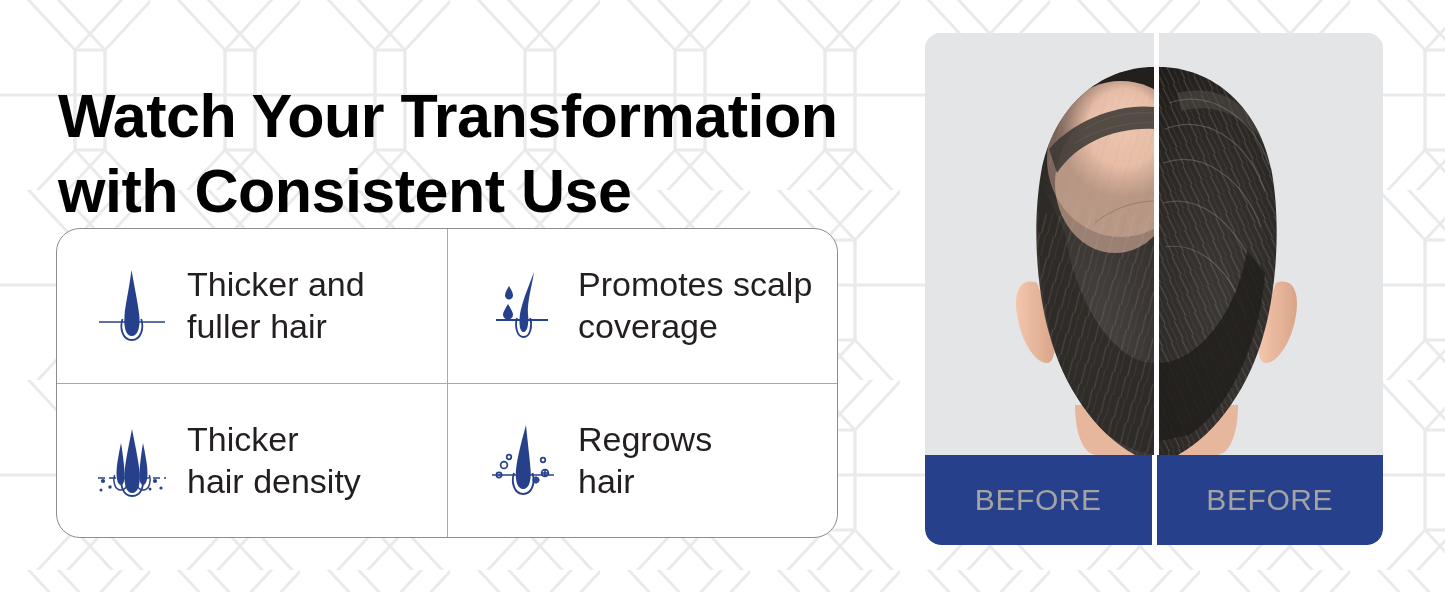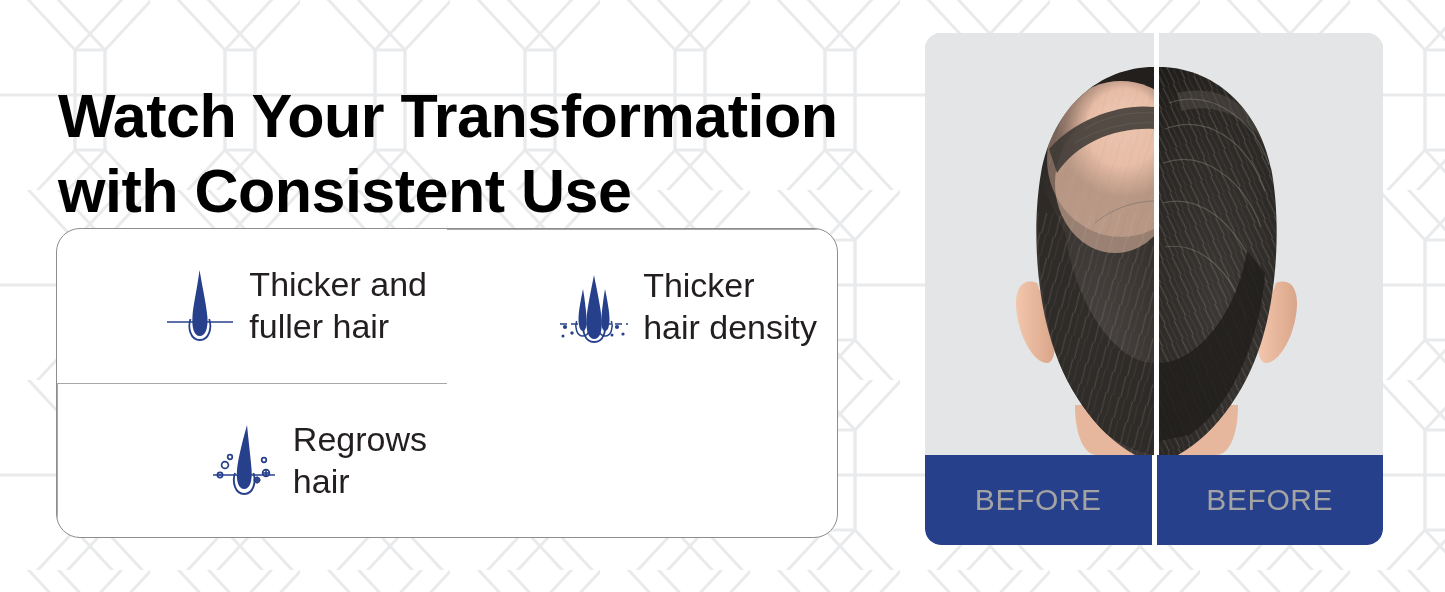--- a/index.html
+++ b/index.html
@@ -57,25 +57,24 @@
     box-sizing: border-box;
     display: grid;
     grid-template-columns: 1fr 1fr;
     grid-template-rows: 1fr 1fr;
     overflow: hidden;
   }
   .feature-cell {
     display: flex;
     flex-direction: row;
     align-items: center;
-    gap: 12px;
+    gap: 18px;
     padding: 0 20px 0 38px;
     box-sizing: border-box;
     position: relative;
-    justify-content: flex-end;
   }
   .feature-cell.col-right { border-left: 1px solid #a8a8a8; }
   .feature-cell.row-bottom { border-top: 1px solid #a8a8a8; }
 
   .feature-icon {
     flex: 0 0 auto;
     width: 74px;
     height: 84px;
     display: flex;
     align-items: center;
@@ -183,20 +182,33 @@
         <svg width="74" height="84" viewBox="0 0 74 84">
           <line x1="4" y1="58" x2="70" y2="58" stroke="#27408B" stroke-width="1.6"></line>
           <path d="M36.5 6 C34 26 30 42 29.5 52 C28.6 64 31 72 36.8 72 C42.6 72 45.2 64 44.4 53 C43.7 43 40 26 36.5 6 Z" fill="#27408B"></path>
           <path d="M27.5 55 C24.5 64 27.5 76 36.8 76 C46.1 76 49.2 64 46.2 55" fill="none" stroke="#27408B" stroke-width="1.8"></path>
         </svg>
       </span>
       <span class="feature-label">Thicker and
 fuller hair</span>
     </div>
 
+    <div class="feature-cell col-right row-top">
+      <span class="feature-icon">
+        <svg width="74" height="84" viewBox="0 0 74 84">
+          <line x1="10" y1="56" x2="62" y2="56" stroke="#27408B" stroke-width="1.8"></line>
+          <path d="M48 8 C42 24 36 38 34 50 C32.6 60 34 68 37.5 68 C41.5 68 43 60 42 50 C41 38 46 22 48 8 Z" fill="#27408B"></path>
+          <path d="M31 54 C28.5 62 31 73 37.6 73 C44.2 73 46.6 62 44.2 54" fill="none" stroke="#27408B" stroke-width="1.8"></path>
+          <path d="M23 22 C23 22 19 28.5 19 31.2 C19 33.8 20.8 35.4 23 35.4 C25.2 35.4 27 33.8 27 31.2 C27 28.5 23 22 23 22 Z" fill="#27408B"></path>
+          <path d="M22 40 C22 40 17 47.5 17 50.6 C17 53.6 19.2 55.5 22 55.5 C24.8 55.5 27 53.6 27 50.6 C27 47.5 22 40 22 40 Z" fill="#27408B"></path>
+        </svg>
+      </span>
+      <span class="feature-label">Promotes scalp
+coverage</span>
+    </div>
 
     <div class="feature-cell col-left row-bottom">
       <span class="feature-icon">
         <svg width="74" height="84" viewBox="0 0 74 84">
           <line x1="3" y1="59" x2="71" y2="59" stroke="#27408B" stroke-width="1.4" stroke-dasharray="7 4"></line>
           <path d="M26 24 C23.5 36 21.5 47 21.5 54 C21.5 61 23 66 25.8 66 C28.6 66 30 61 29.6 54 C29.2 47 28 36 26 24 Z" fill="#27408B"></path>
           <path d="M19.6 56 C17.6 62 19.6 71 25.9 71 C32.2 71 34 62 32 56" fill="none" stroke="#27408B" stroke-width="1.5"></path>
           <path d="M48 24 C46 36 44.8 47 44.4 54 C44 61 45.4 66 48.2 66 C51 66 52.5 61 52.5 54 C52.5 47 50.5 36 48 24 Z" fill="#27408B"></path>
           <path d="M42 56 C40 62 41.8 71 48.1 71 C54.4 71 56.4 62 54.4 56" fill="none" stroke="#27408B" stroke-width="1.5"></path>
           <path d="M37 10 C33.5 28 30 44 29.5 55 C28.9 66 31.5 74 37.2 74 C42.9 74 45.4 66 44.7 55 C44 44 40.5 28 37 10 Z" fill="#27408B"></path>

